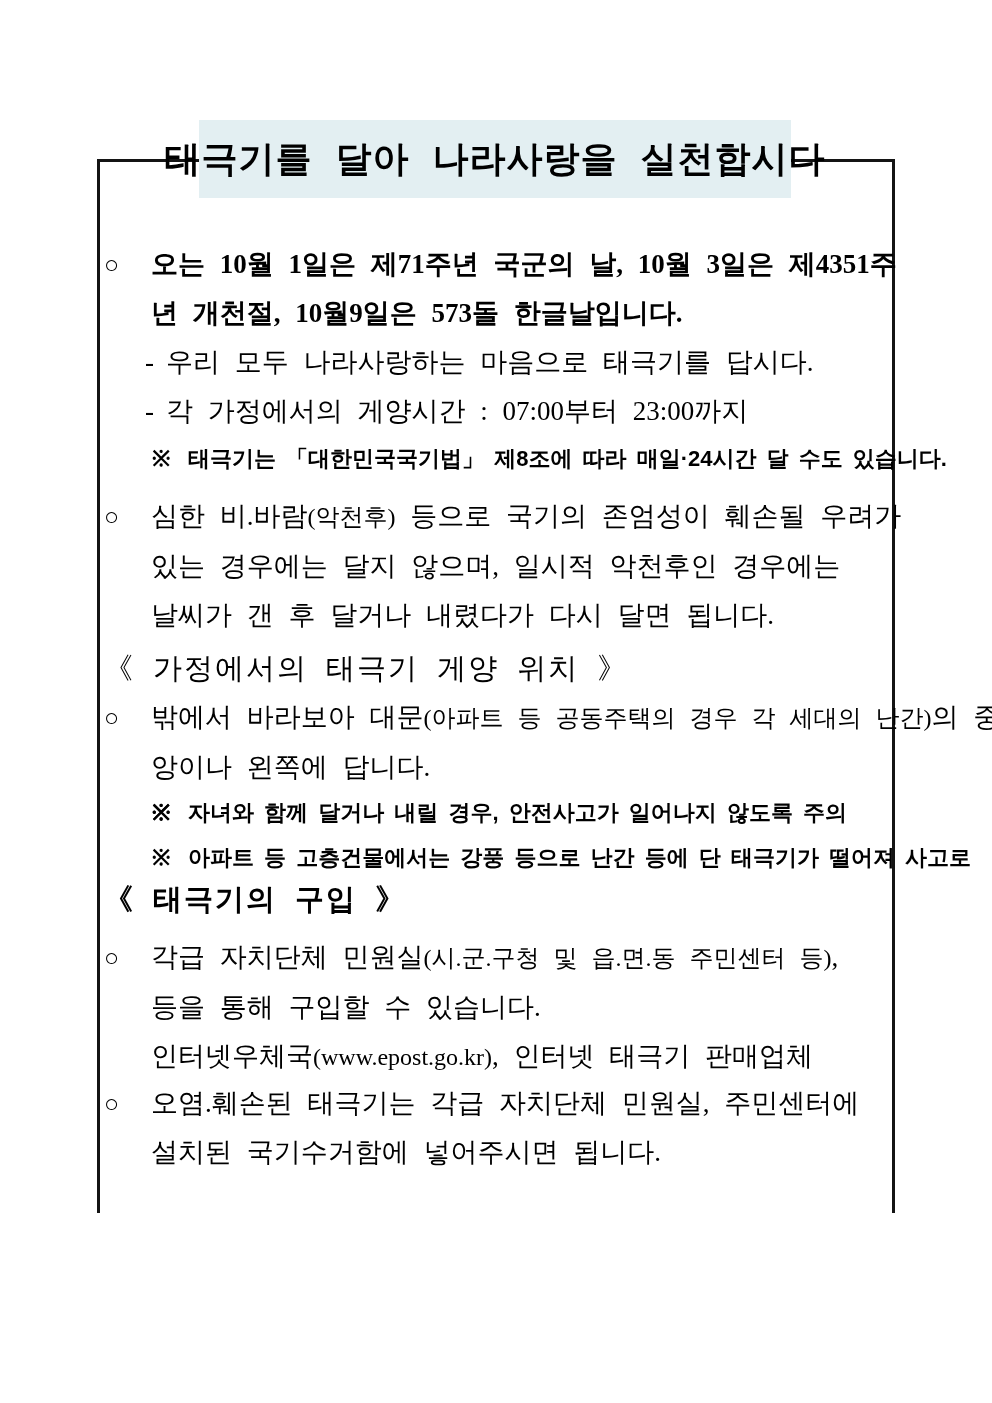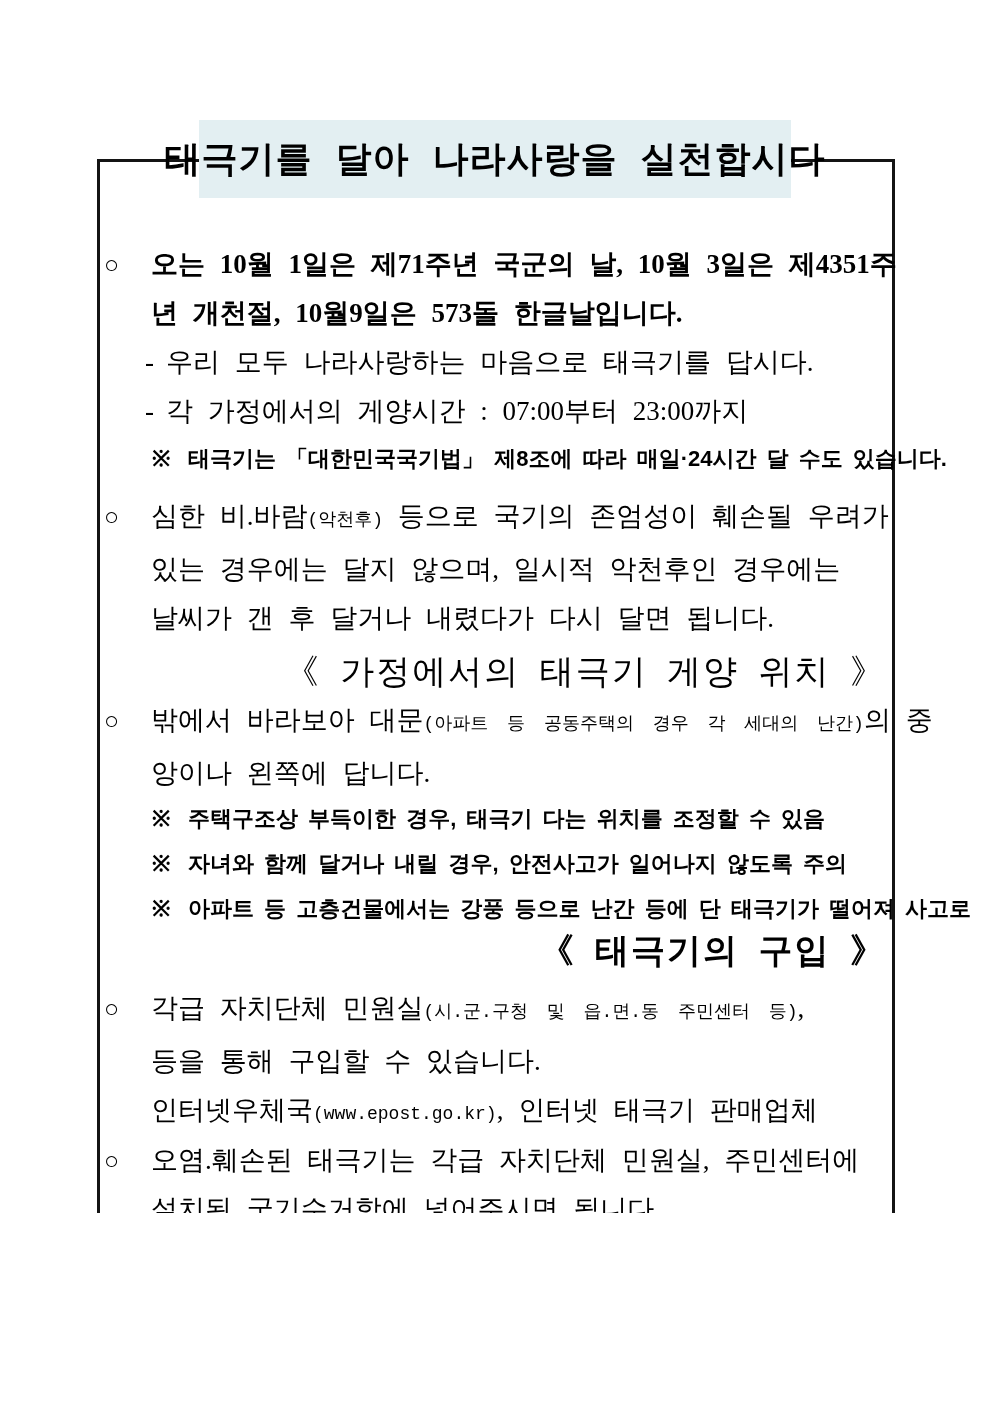--- a/index.html
+++ b/index.html
@@ -65,27 +65,27 @@
     padding-left:84px;
     word-spacing:4px;
     white-space:nowrap;
   }
   .note.n45 { line-height:45px; }
   .n-marker { position:absolute; left:48px; top:0; }
   .note-cont { padding-left:106px; }
 
   .heading {
     font-family:"Liberation Sans", sans-serif;
-    font-size:34px; line-height:48px;
-    text-align:right;
+    font-size:29px; line-height:48px;
+    text-align:left;
     letter-spacing:2px;
     word-spacing:8px;
     white-space:nowrap;
   }
-  .paren { font-size:18px;font-family:Liberation Mono, monospace; }
+  .paren { font-size:24px; }
 
   
   .m-note1   { margin-top:1px; }
   .m-s2      { margin-top:11px; }
   .m-h1      { margin-top:4px; }
   .m-s3      { margin-top:1px; }
   .m-n3      { margin-top:-2px; }
   .m-h2      { margin-top:-5px;font-weight:bold; }
   .m-s4      { margin-top:10px; }
   .m-s5      { margin-top:-3px; }
@@ -127,21 +127,20 @@
 
       <div class="heading m-h1">《 가정에서의 태극기 게양 위치 》</div>
 
       <div class="para m-s3">
         <span class="b-marker">○</span>
         <div><span>밖에서 바라보아 대문</span><span class="paren">(아파트 등 공동주택의 경우 각 세대의 난간)</span><span>의 중</span></div>
         <div>앙이나 왼쪽에 답니다.</div>
       </div>
       <div class="note n45 m-n3">
         <span class="n-marker">※</span>
-        <span>주택구조상 부득이한 경우, 태극기 다는 위치를 조정할 수 있음</span>
       </div>
       <div class="note n45">
         <span class="n-marker">※</span>
         <span>자녀와 함께 달거나 내릴 경우, 안전사고가 일어나지 않도록 주의</span>
       </div>
       <div class="note n45">
         <span class="n-marker">※</span>
         <div>아파트 등 고층건물에서는 강풍 등으로 난간 등에 단 태극기가 떨어져 사고로</div>
       </div>
 

